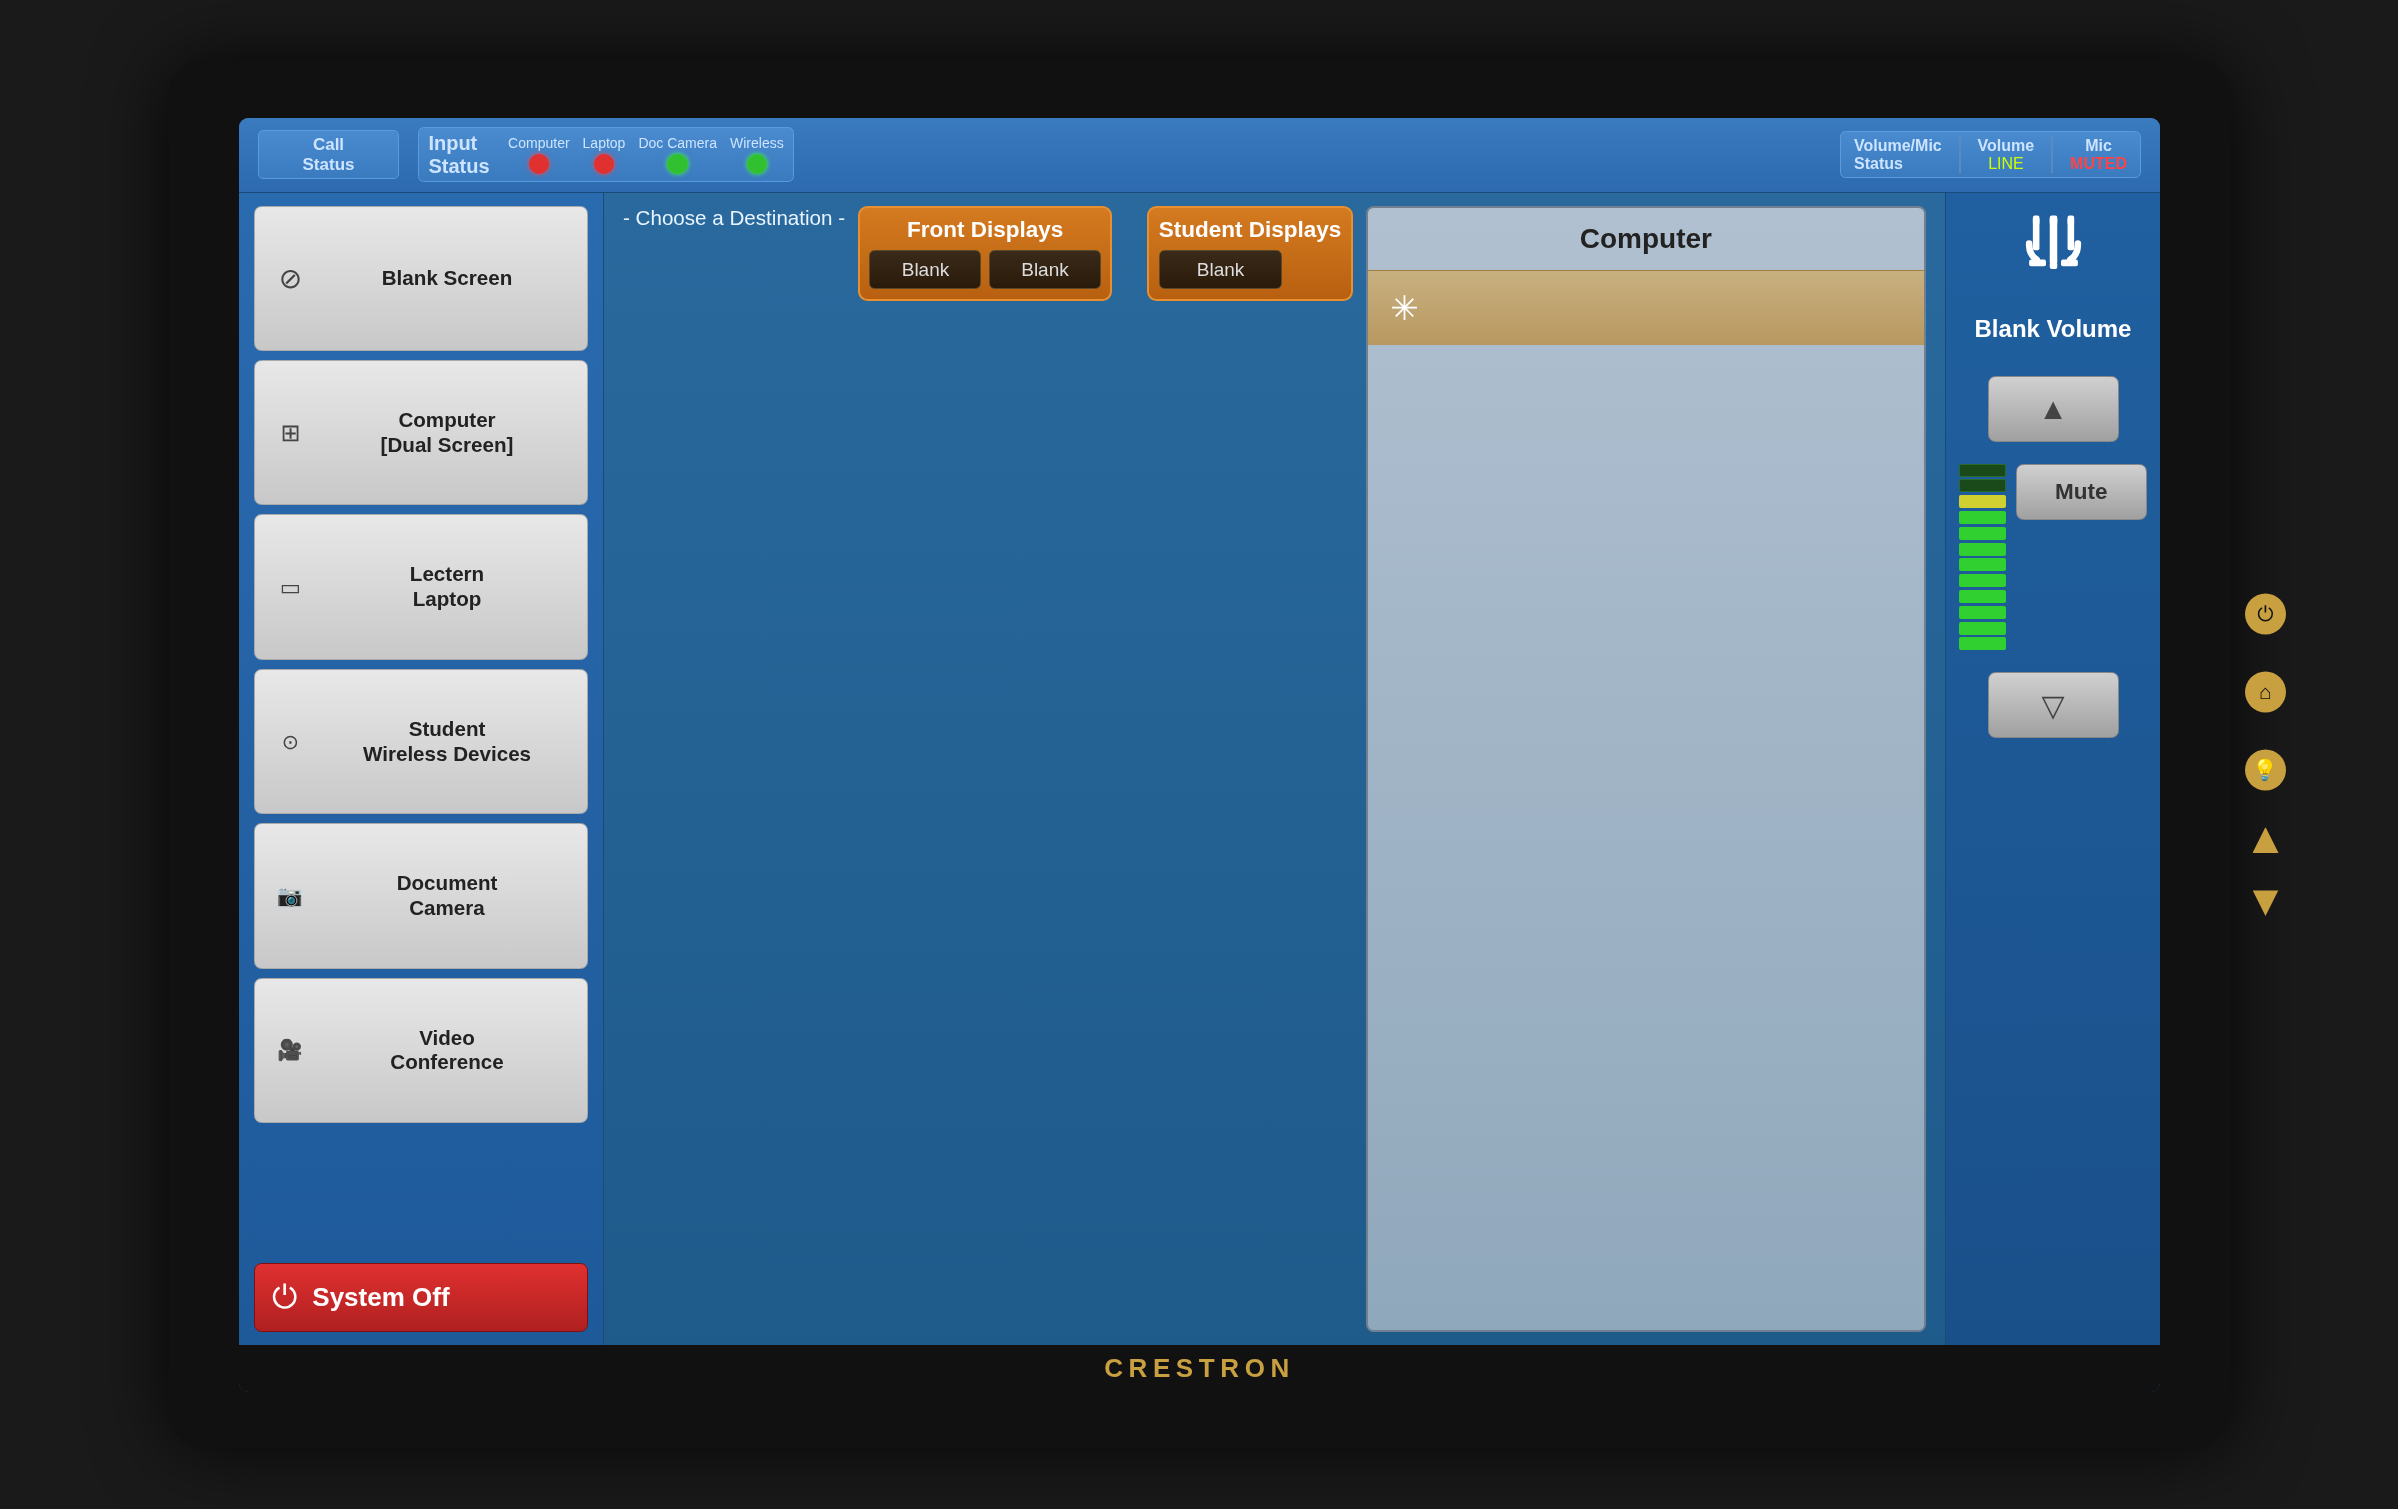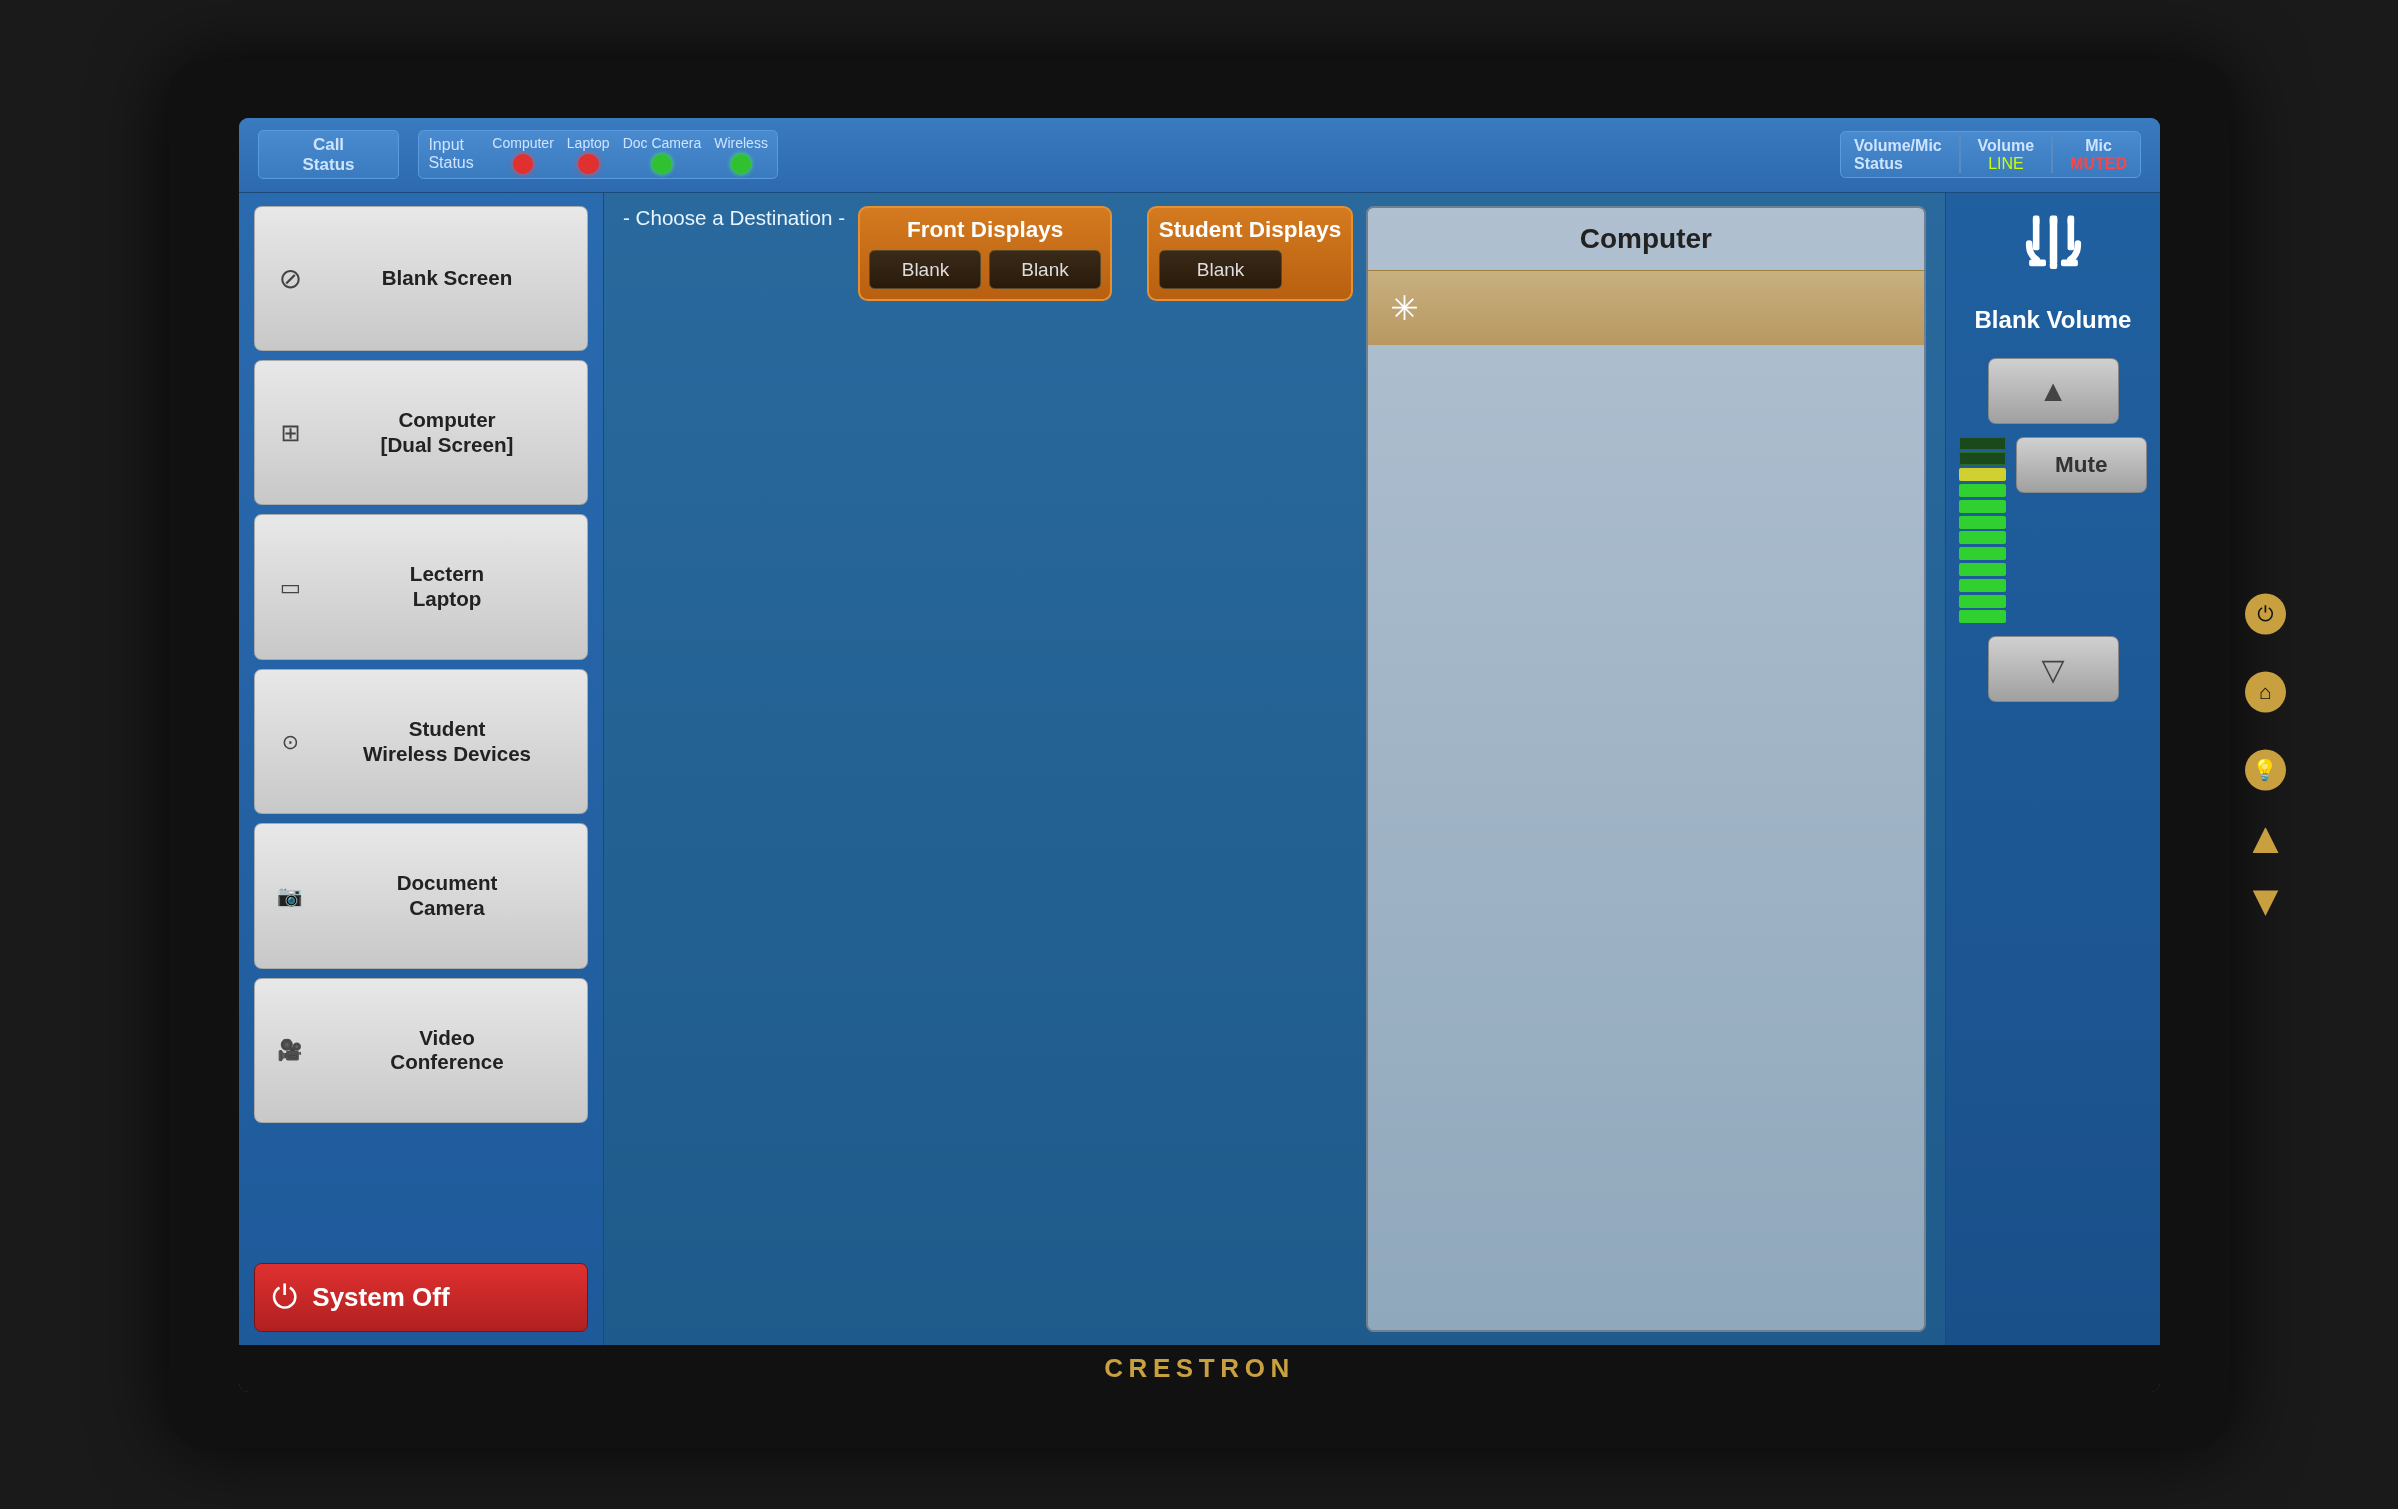--- a/index.html
+++ b/index.html
@@ -70,23 +70,23 @@
       display: flex;
       align-items: center;
       background: linear-gradient(180deg, #4a8acf 0%, #3a7abf 100%);
       border: 1.9px solid #5a9adf;
       border-radius: 5.6px;
       padding: 3.7px 9.4px;
       gap: 13px;
     }
 
     .input-status-label {
-      font-size: 16px;
+      font-size: 20px;
       color: #cce4ff;
-      font-weight: normal;
+      font-weight: bold;
       margin-right: 5.6px;
     }
 
     .input-item {
       display: flex;
       flex-direction: column;
       align-items: center;
       gap: 2.8px;
     }
 
@@ -340,21 +340,21 @@
       line-height: 1.4;
     }
 
     
     .right-panel {
       width: 215px;
       display: flex;
       flex-direction: column;
       align-items: center;
       padding: 15px 22px;
-      gap: 13px;
+      gap: 22px;
       border-left: 1.9px solid #1a4a7a;
       background: linear-gradient(180deg, #2060a0 0%, #1a508a 100%);
     }
 
     .blank-volume-label {
       font-size: 24px;
       color: #fff;
       font-weight: bold;
       text-align: center;
       line-height: 1.3;

